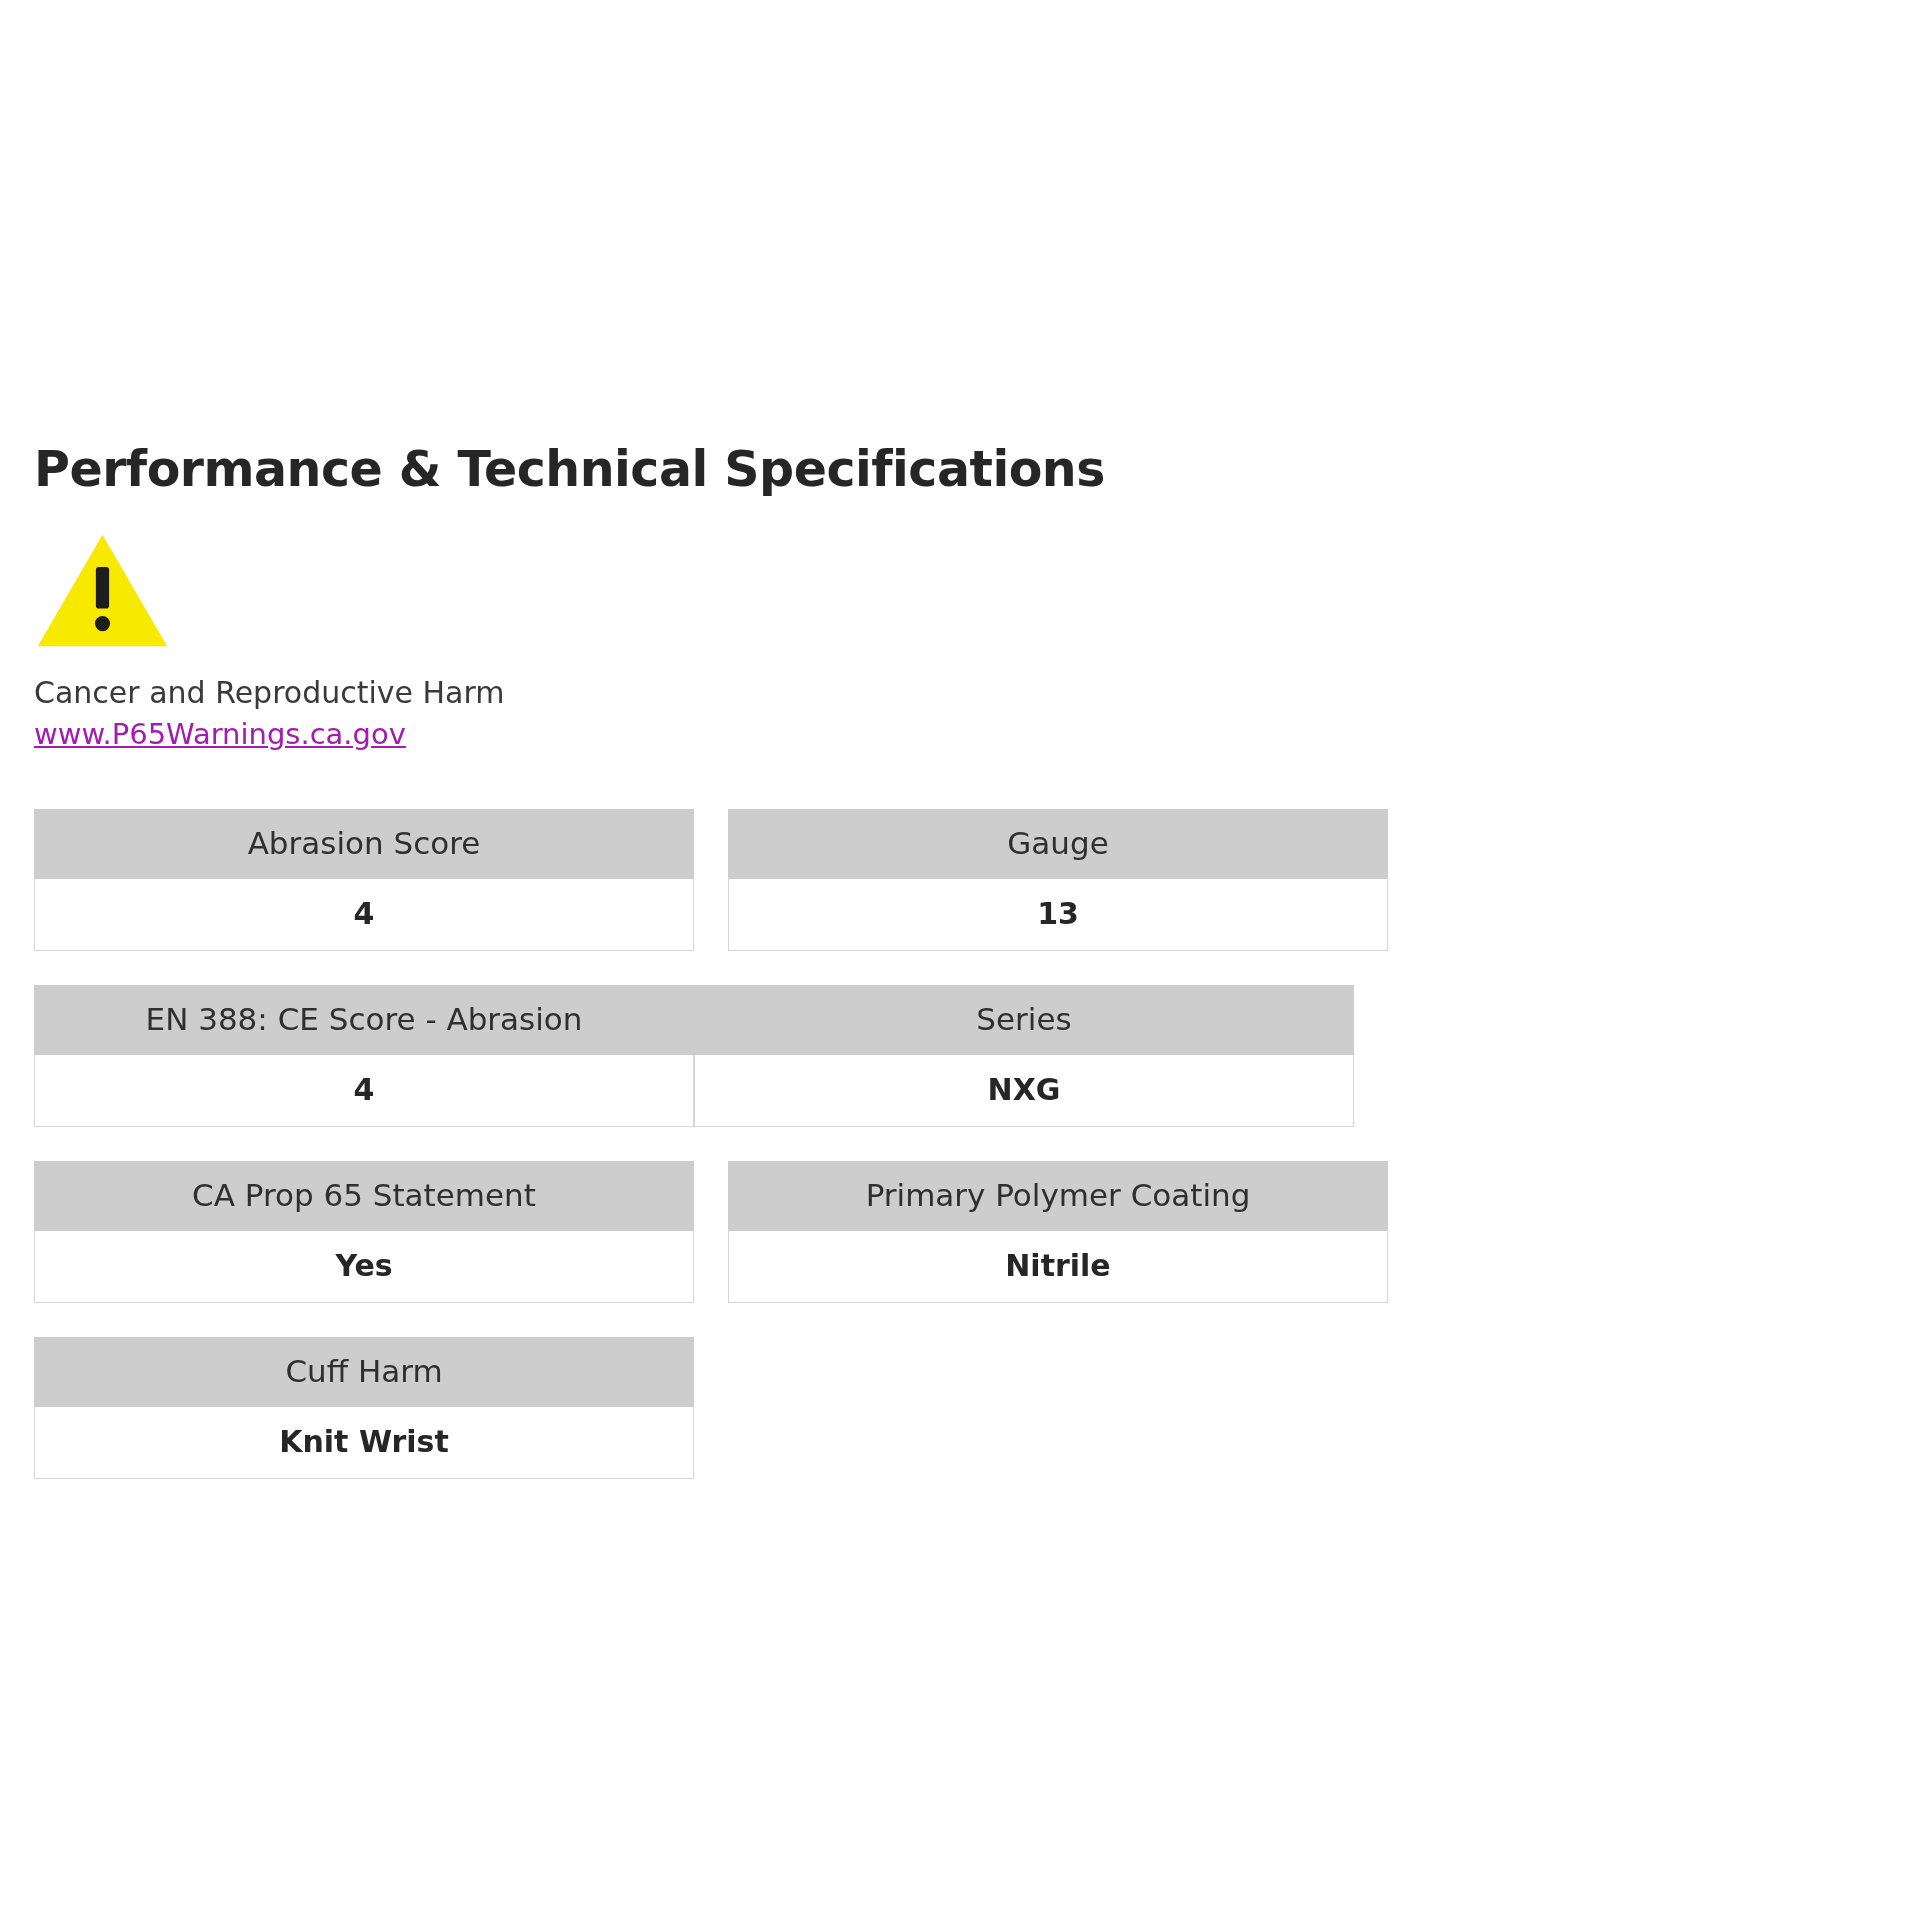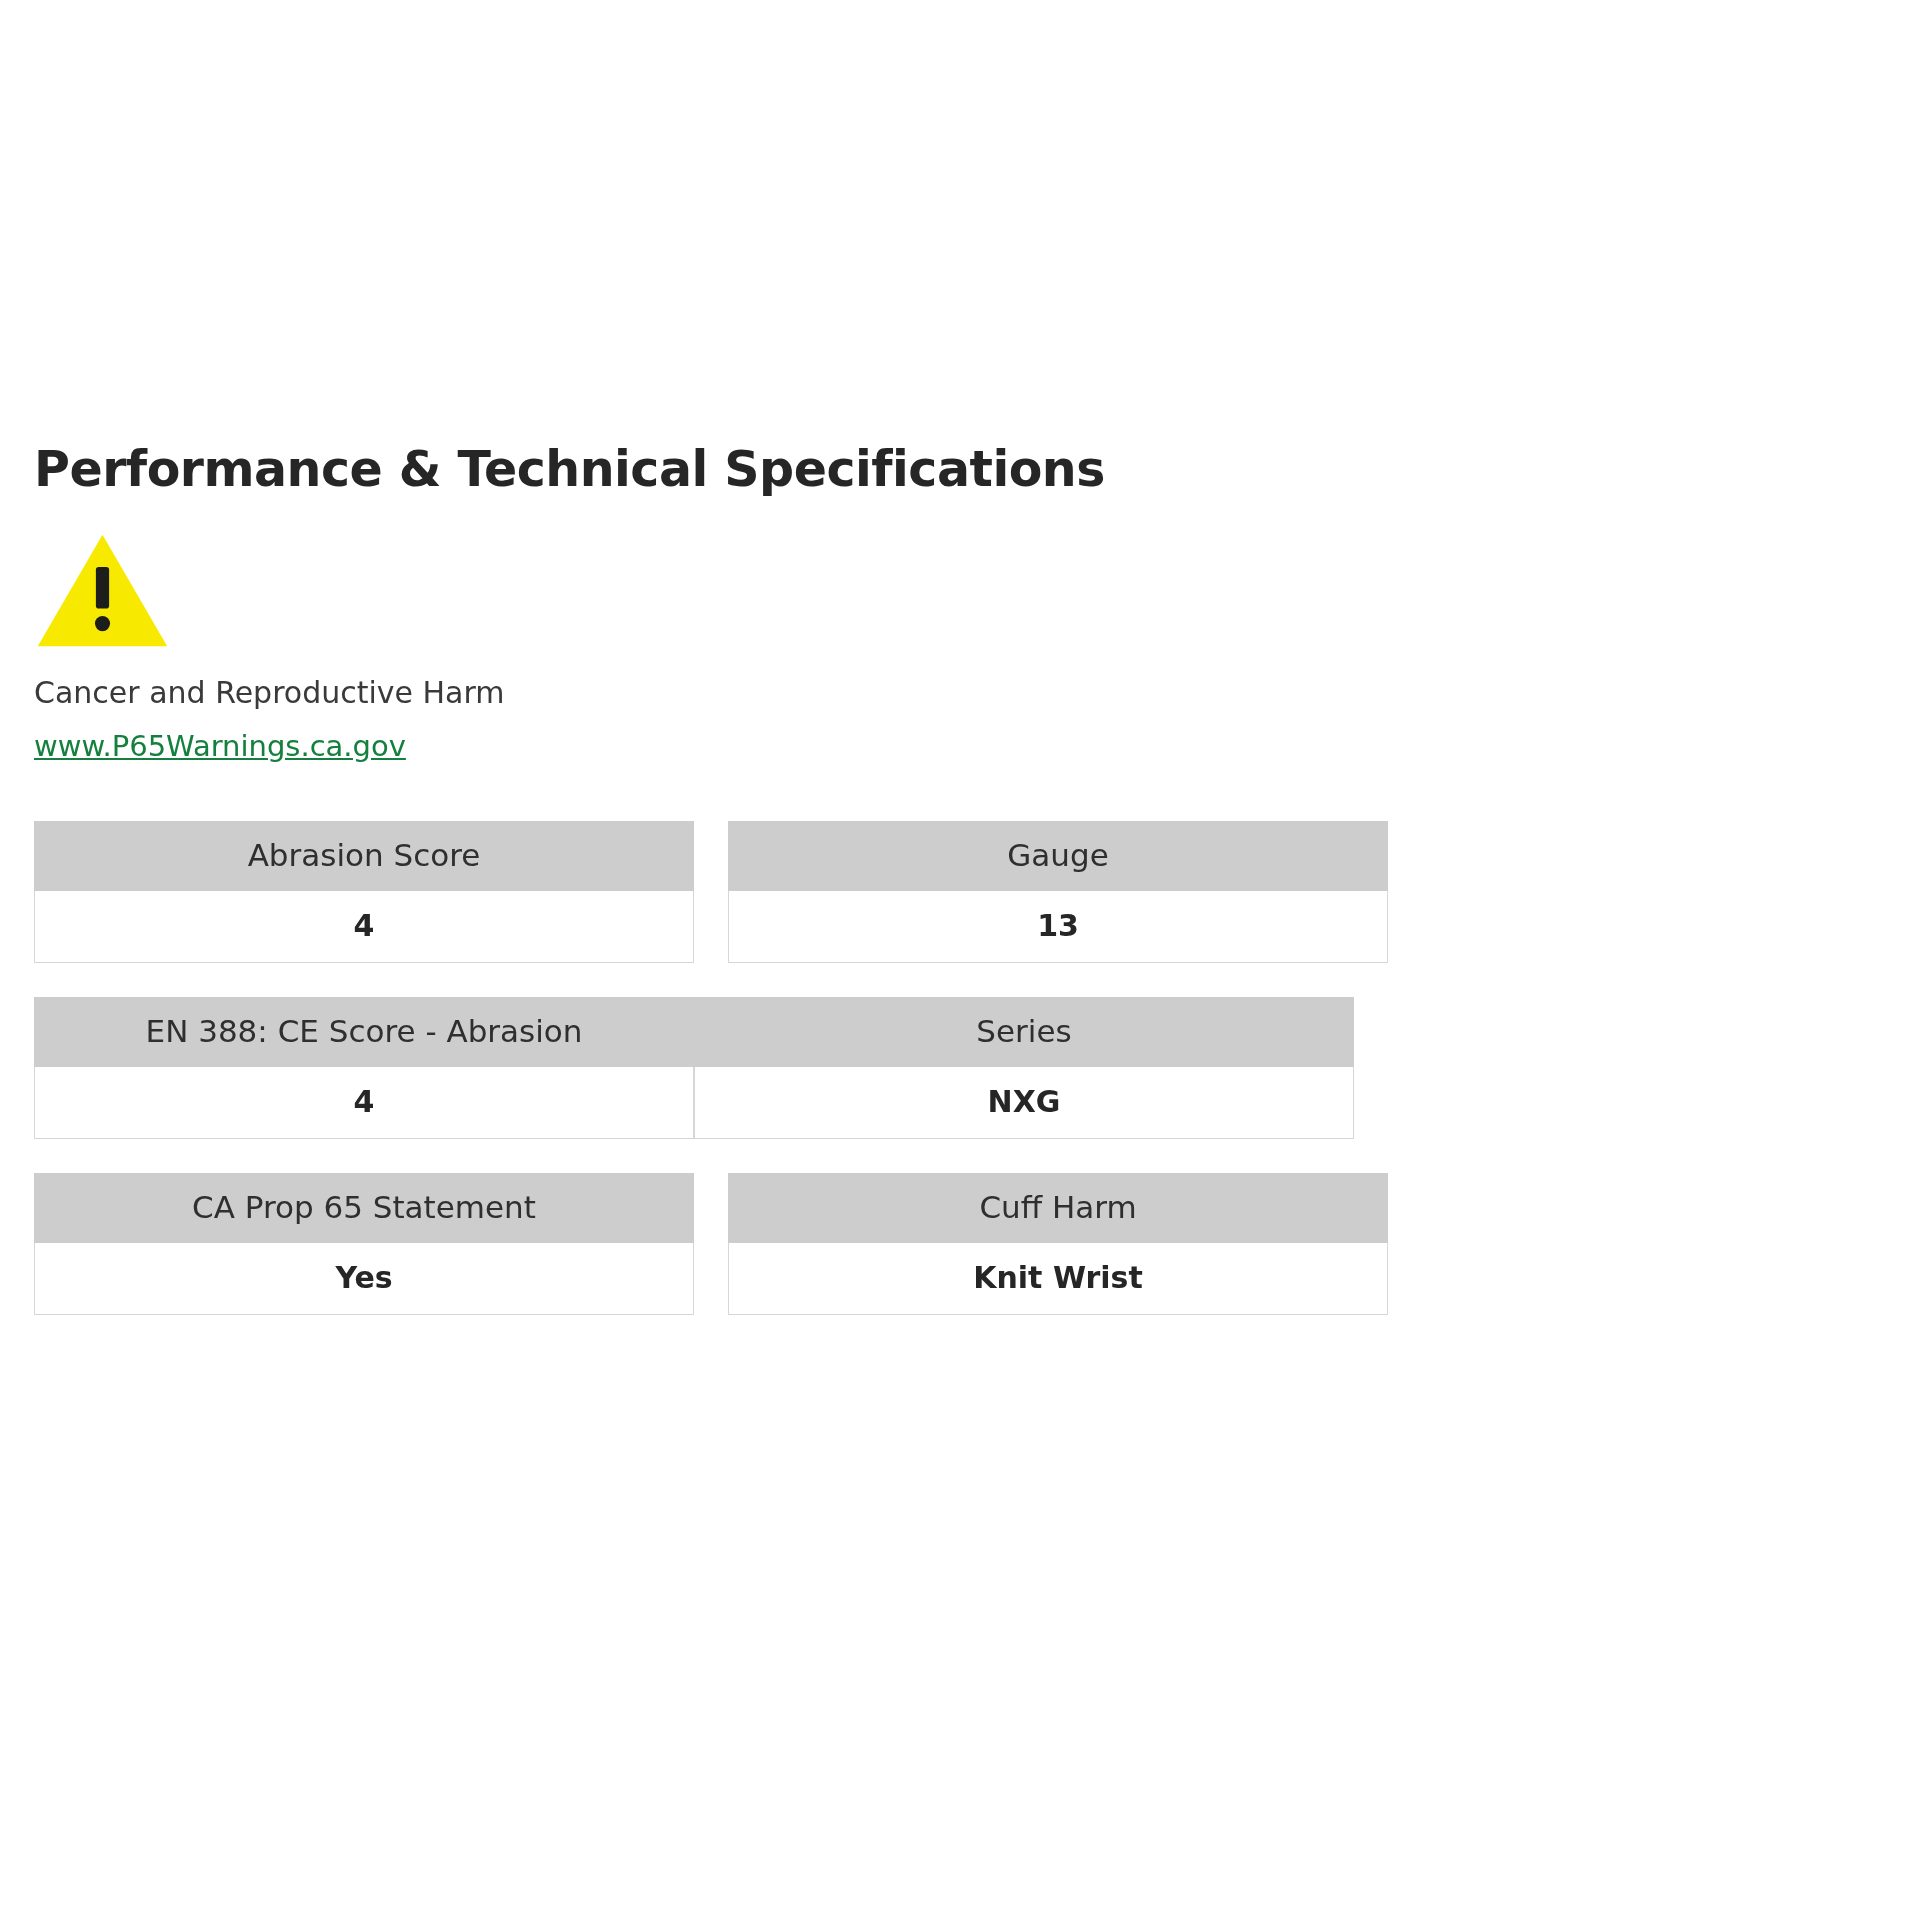--- a/index.html
+++ b/index.html
@@ -47,23 +47,23 @@
   }
   .warning-text {
     font-size: 30px;
     color: #3a3a3a;
     margin-top: 21px;
     line-height: 1.3;
   }
   .warning-link {
     display: inline-block;
     font-size: 29px;
-    color: #15803d;
+    color: #a21caf;
     text-decoration: underline;
-    margin-top: 16px;
+    margin-top: 4px;
     line-height: 1.3;
     cursor: pointer;
   }
   
   .spec-grid {
     margin-top: 55px;
     display: flex;
     flex-wrap: wrap;
     width: 1874px;
   }
@@ -142,20 +142,24 @@
       <div class="spec-card">
         <div class="spec-head">Series</div>
         <div class="spec-value">NXG</div>
       </div>
 
       <div class="spec-card">
         <div class="spec-head">CA Prop 65 Statement</div>
         <div class="spec-value">Yes</div>
       </div>
 
+      <div class="spec-card">
+        <div class="spec-head">Primary Polymer Coating</div>
+        <div class="spec-value">Nitrile</div>
+      </div>
 
       <div class="spec-card">
         <div class="spec-head">Cuff Harm</div>
         <div class="spec-value">Knit Wrist</div>
       </div>
 
     </div>
   </div>
 </div>
 

